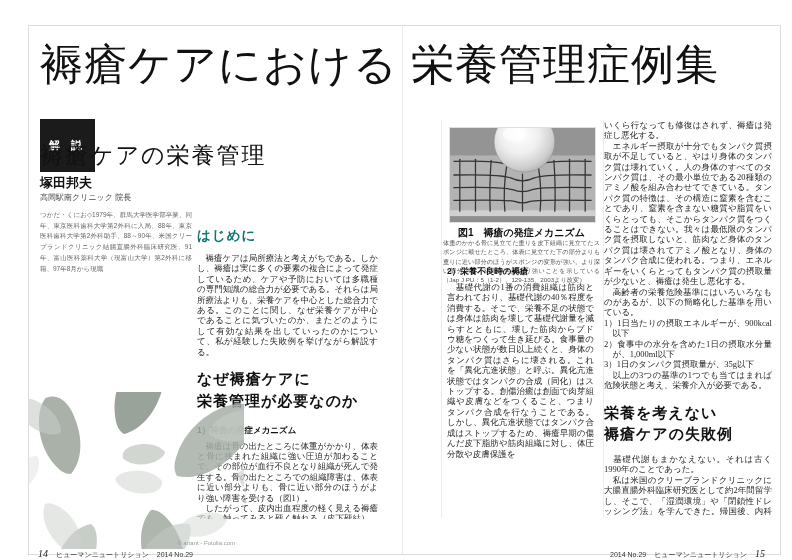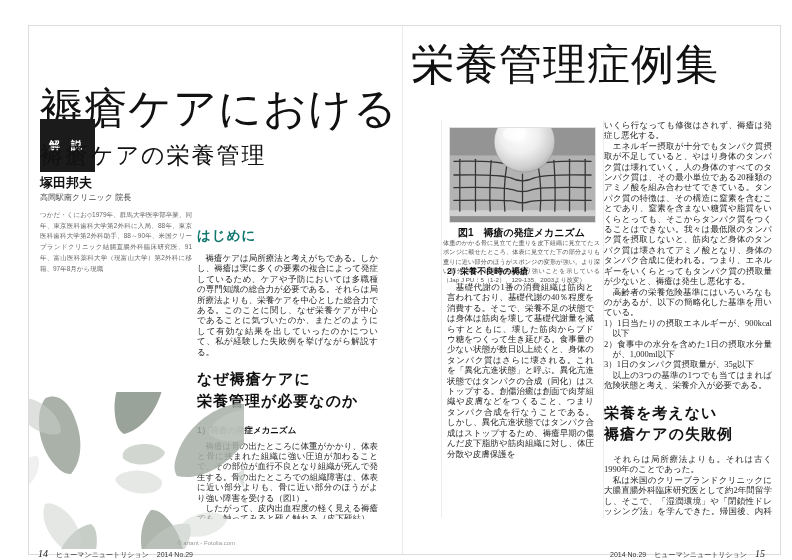--- a/index.html
+++ b/index.html
@@ -8,21 +8,21 @@
     position:relative; width:792px; height:560px; background:#ffffff;
     font-family:"Liberation Serif","DejaVu Serif",serif; overflow:hidden;
   }
   .sheet {
     position:absolute; left:28px; top:25px; width:753px; height:530px;
     background:#ffffff; border:1px solid #dcdcdc;
   }
   .fold { position:absolute; left:402px; top:26px; width:1px; height:528px; background:#ececec; }
   .colrule { position:absolute; width:1px; background:#ececec; }
   .title { position:absolute; top:36px; font-size:43px; color:#111; letter-spacing:1px; white-space:nowrap; }
-  .title.l { left:40px;margin-top:44px; }
+  .title.l { left:40px; }
   .title.r { left:411px;text-align:center; }
   .badge {
     position:absolute; left:40px; top:119px; background:#1b1b1b; color:#fff;
     font-family:"Liberation Sans","DejaVu Sans",sans-serif; font-size:11px; font-weight:bold;
     padding:19px 9px; letter-spacing:4px;
   }
   .lede-h { position:absolute; left:40px; top:140px; font-size:23px; color:#111; letter-spacing:2px; white-space:nowrap; }
   .author { position:absolute; left:40px; top:174px; font-family:"Liberation Sans","DejaVu Sans",sans-serif; font-size:13px; font-weight:bold; color:#111; }
   .affil { position:absolute; left:40px; top:192px; font-family:"Liberation Sans","DejaVu Sans",sans-serif; font-size:8px; color:#444; }
   .bio {
@@ -163,21 +163,21 @@
     <div class="crit-list">
       <div>1）1日当たりの摂取エネルギーが、900kcal以下</div>
       <div>2）食事中の水分を含めた1日の摂取水分量が、1,000ml以下</div>
       <div>3）1日のタンパク質摂取量が、35g以下</div>
     </div>
     <p>　以上の3つの基準の1つでも当てはまれば危険状態と考え、栄養介入が必要である。</p>
     <div class="h-big">
       <span>栄養を考えない</span><br>
       <span>褥瘡ケアの失敗例</span>
     </div>
-    <p>　それらは局所療法よりも。それは古く1990年のことであった。</p>
+    <p>　基礎代謝もまかなえない。それは古く1990年のことであった。</p>
     <p>　私は米国のクリーブランドクリニックに大腸直腸外科臨床研究医として約2年間留学し、そこで、「湿潤環境」や「閉鎖性ドレッシング法」を学んできた。帰国後、内科病棟の褥瘡治療を依頼され、閉鎖性ドレッシング法を用いた治療を開始した。</p>
 
   </div>
 
   <div class="footer fl">
     <span class="pgnum">14</span><span class="sep"></span><span>ヒューマンニュートリション</span><span class="sep"></span><span>2014 No.29</span>
   </div>
   <div class="footer fr">
     <span>2014 No.29</span><span class="sep"></span><span>ヒューマンニュートリション</span><span class="sep"></span><span class="pgnum">15</span>
   </div>

